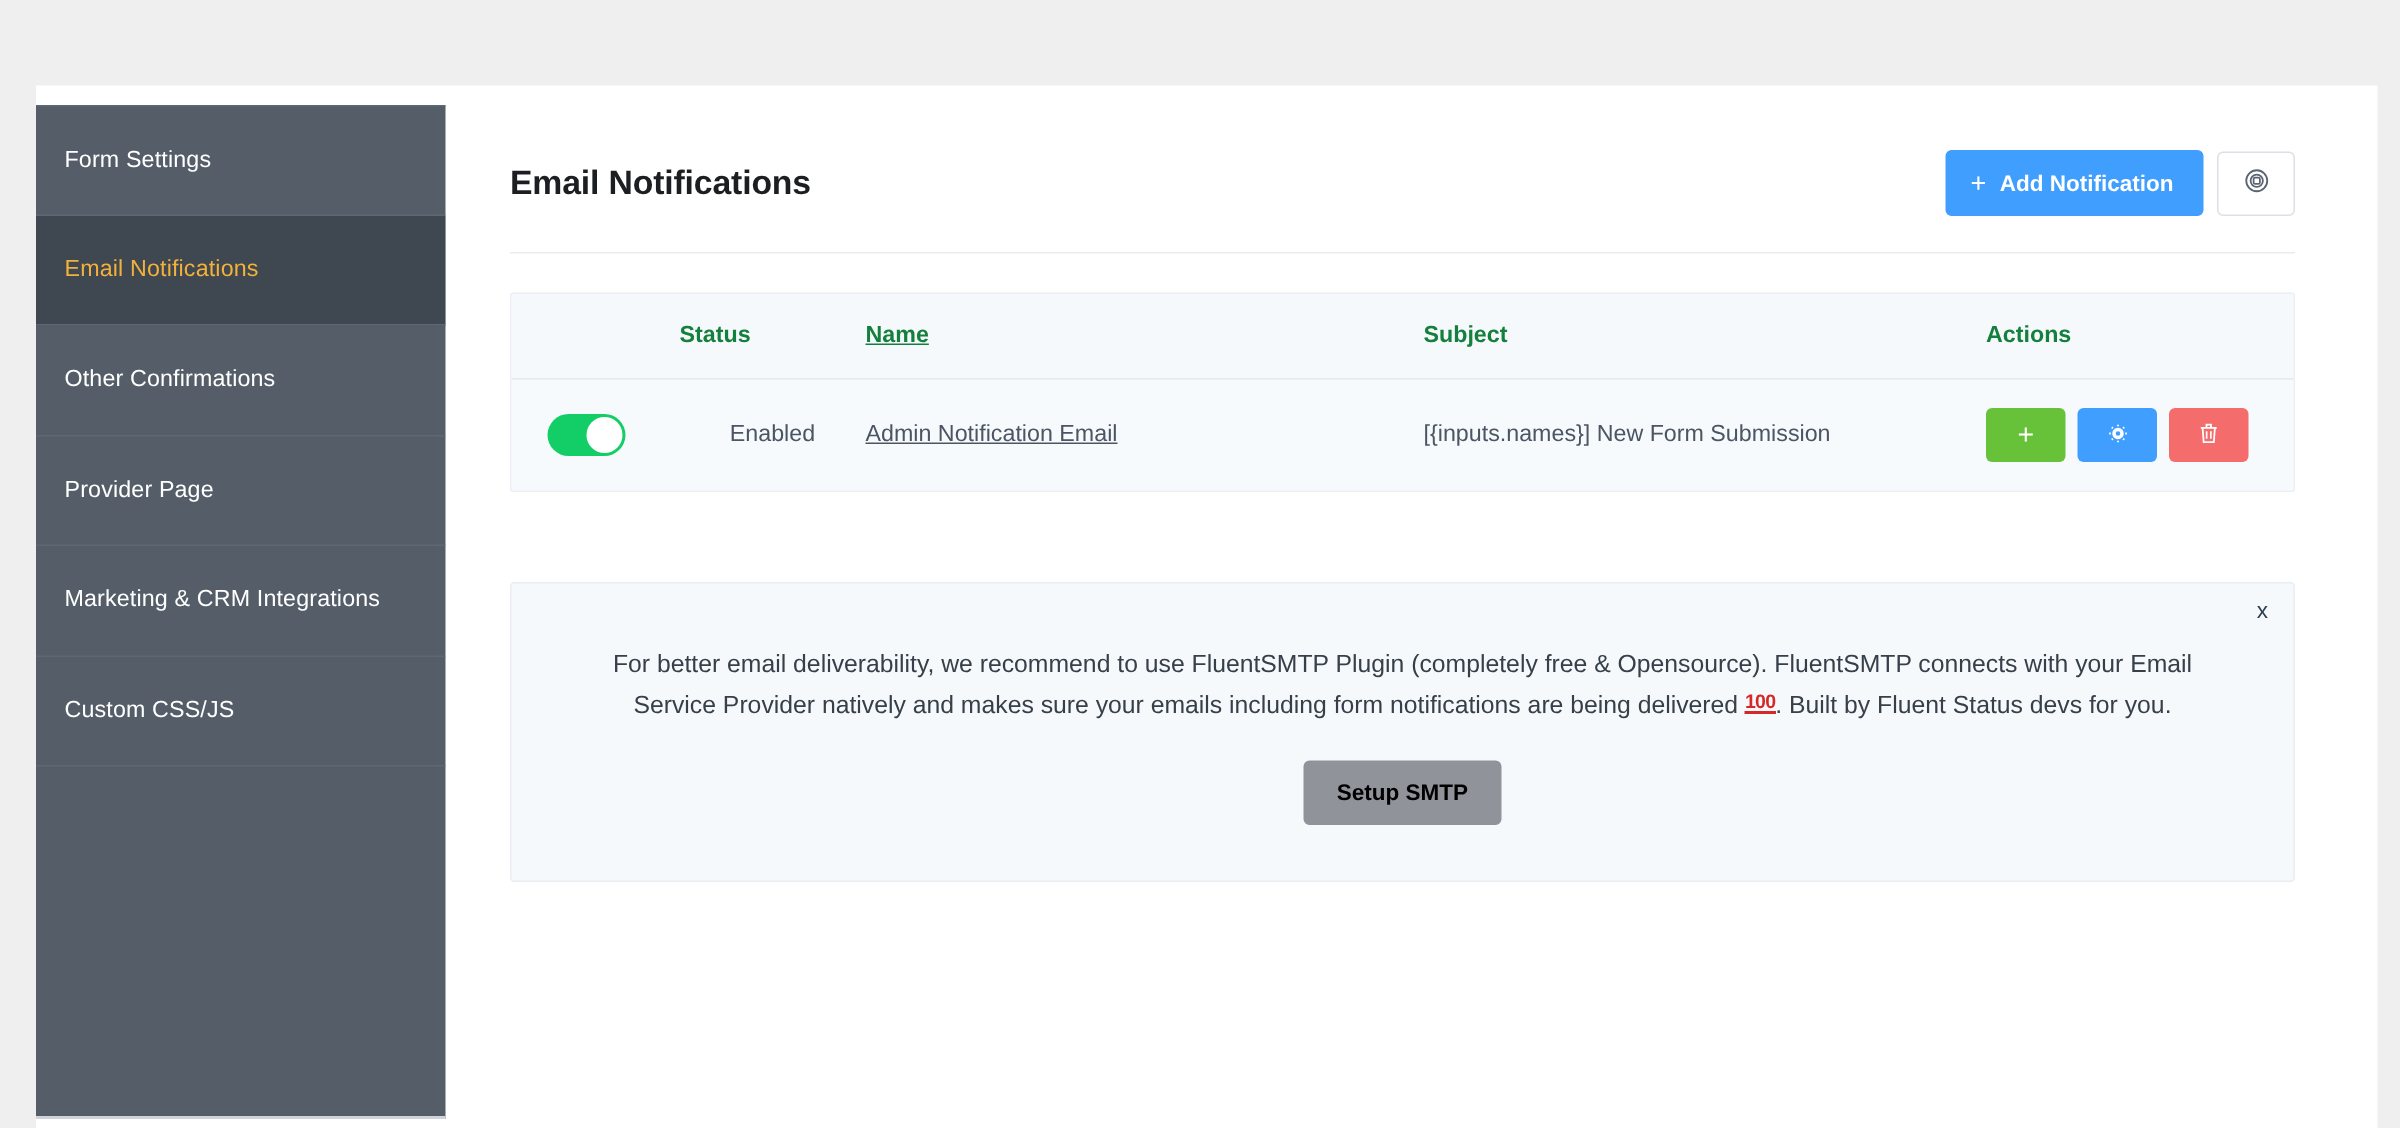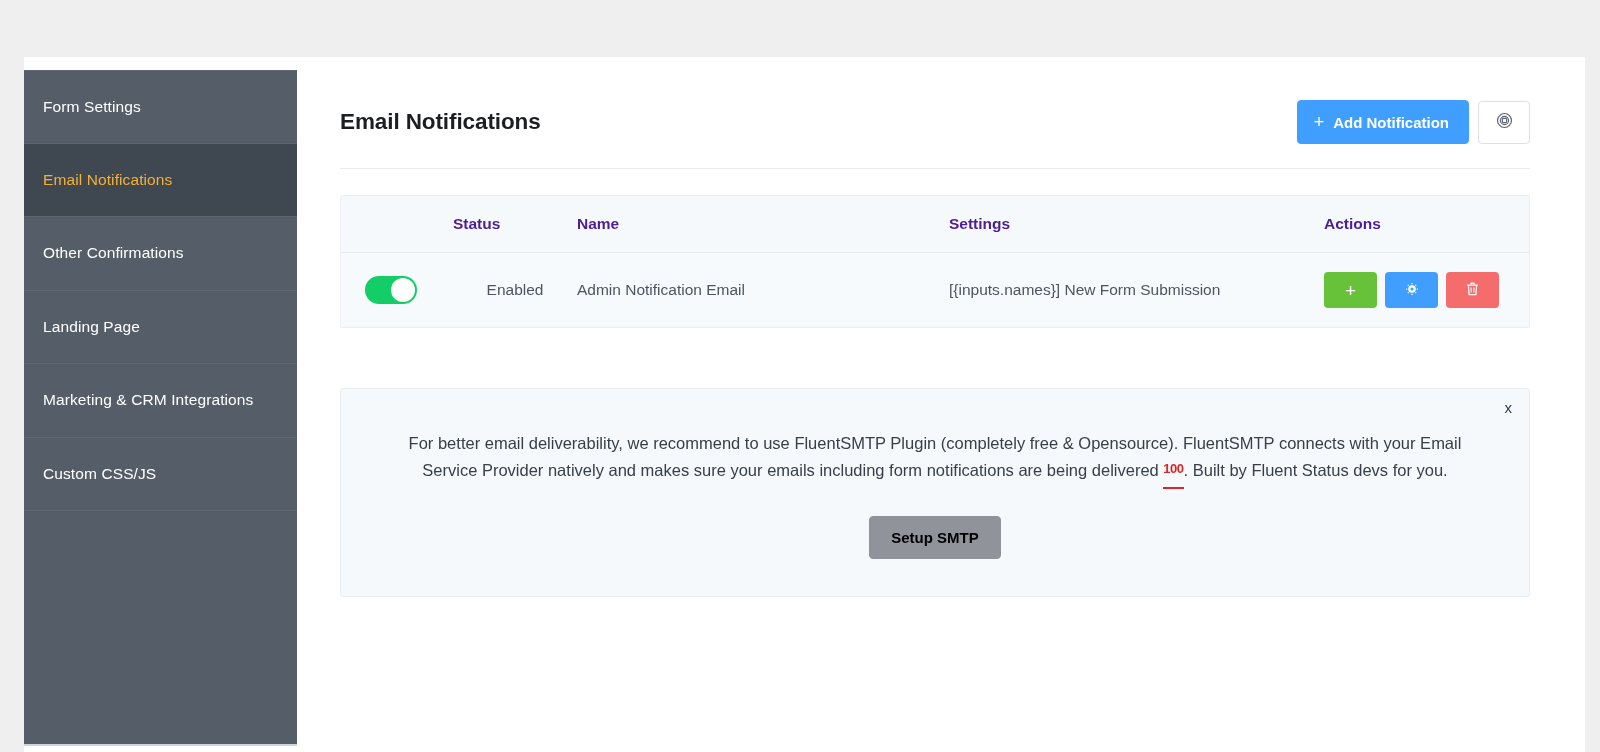--- a/index.html
+++ b/index.html
@@ -136,35 +136,35 @@
   }
   table.nt {
     width: 100%;
     border-collapse: collapse;
     table-layout: fixed;
   }
   table.nt th {
     text-align: left;
     font-size: 15.5px;
     font-weight: bold;
-    color: #4c1d95;
+    color: #15803d;
     padding: 19px 0;
     background: #f6f9fb;
     border-bottom: 1px solid #e6ebf0;
   }
   table.nt td {
     font-size: 15.5px;
     color: #4b5563;
     padding: 19px 0;
     background: #f7fafc;
     vertical-align: middle;
   }
   .col-toggle { width: 112px; padding-left: 24px !important; }
   .col-status { width: 124px; text-align: center; }
-  .col-name   { width: 372px; }
+  .col-name   { width: 372px; text-decoration: underline; }
   .col-subject{ width: 375px; }
   .col-actions{ width: auto; }
 
   .switch {
     width: 52px;
     height: 28px;
     border-radius: 14px;
     background: #13ce66;
     position: relative;
     display: inline-block;
@@ -231,21 +231,21 @@
   .emoji-100 {
     color: #d62828;
     font-size: 13px;
     font-weight: bold;
     letter-spacing: -0.5px;
     display: inline-block;
     position: relative;
     top: -3px;
     border-bottom: 2px solid #d62828;
     line-height: 1.05;
-    padding-bottom: 12px;
+    padding-bottom: 0px;
   }
   .btn-setup {
     margin-top: 24px;
     background: #909399;
     color: #000000;
     border: 1px solid #909399;
     border-radius: 4px;
     font-size: 15px;
     font-weight: bold;
     padding: 13px 21px;
@@ -264,21 +264,21 @@
       <div class="side-item">
         <span>Form Settings</span>
       </div>
       <div class="side-item active">
         <span>Email Notifications</span>
       </div>
       <div class="side-item">
         <span>Other Confirmations</span>
       </div>
       <div class="side-item">
-        <span>Landing Page</span>
+        <span>Provider Page</span>
       </div>
       <div class="side-item">
         <span>Marketing &amp; CRM Integrations</span>
       </div>
       <div class="side-item">
         <span>Custom CSS/JS</span>
       </div>
     </nav>
 
     <main class="content">
@@ -303,21 +303,21 @@
         </div>
       </div>
 
       <div class="table-wrap">
         <table class="nt">
           <thead>
             <tr>
               <th class="col-toggle"></th>
               <th class="col-status">Status</th>
               <th class="col-name">Name</th>
-              <th class="col-subject">Settings</th>
+              <th class="col-subject">Subject</th>
               <th class="col-actions">Actions</th>
             </tr>
           </thead>
           <tbody>
             <tr>
               <td class="col-toggle">
                 <span class="switch">
                   <span class="knob"></span>
                 </span>
               </td>

